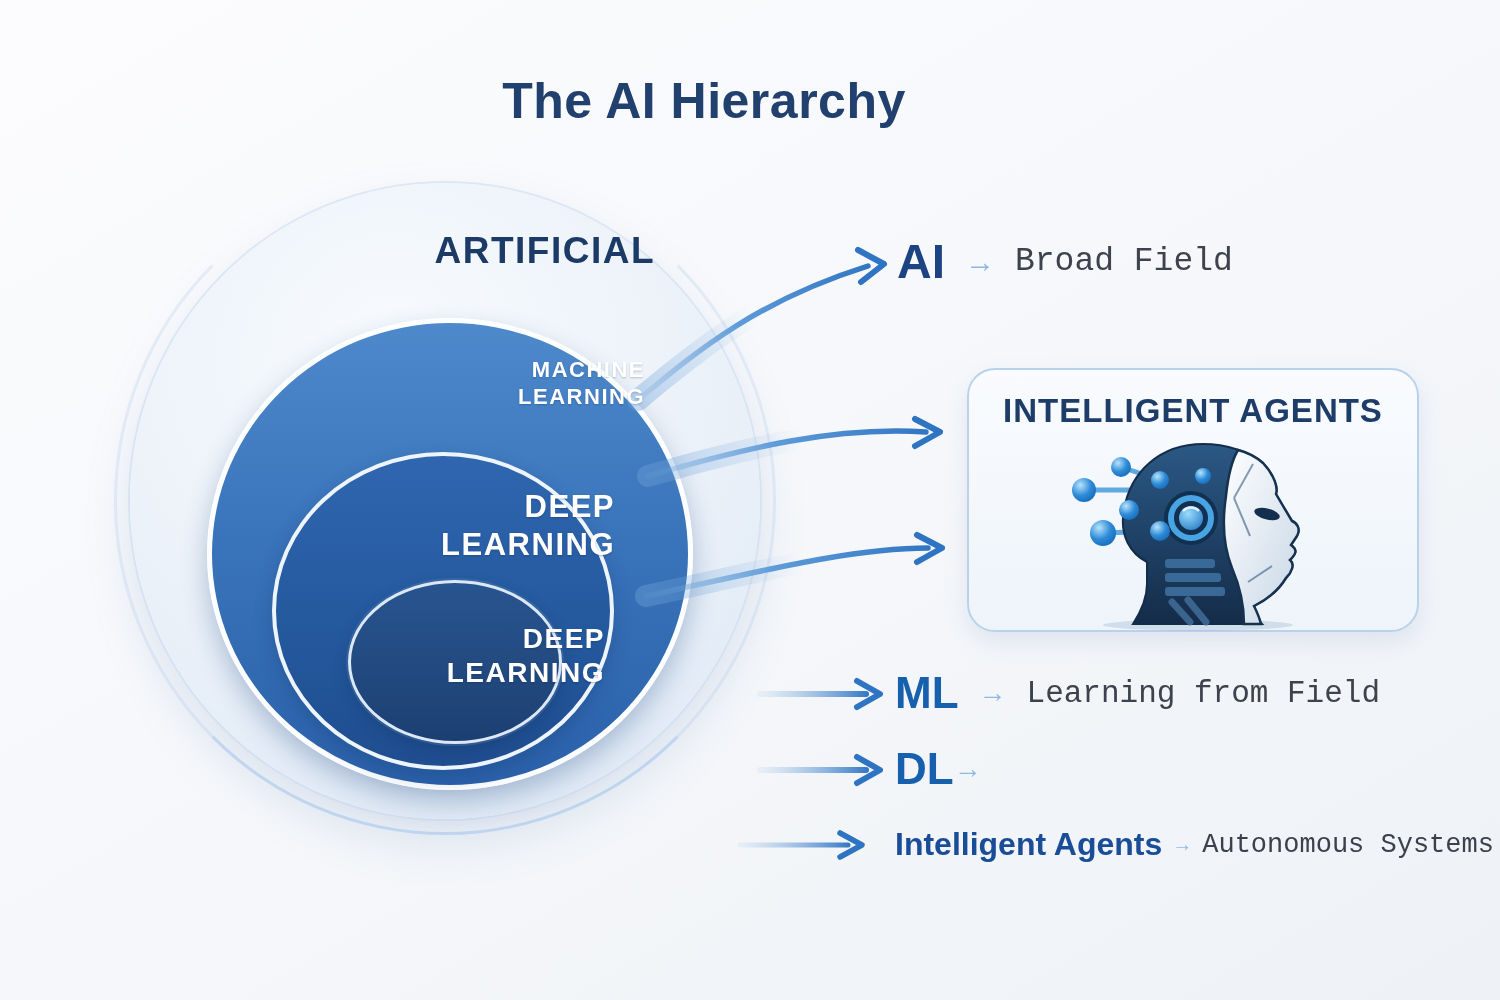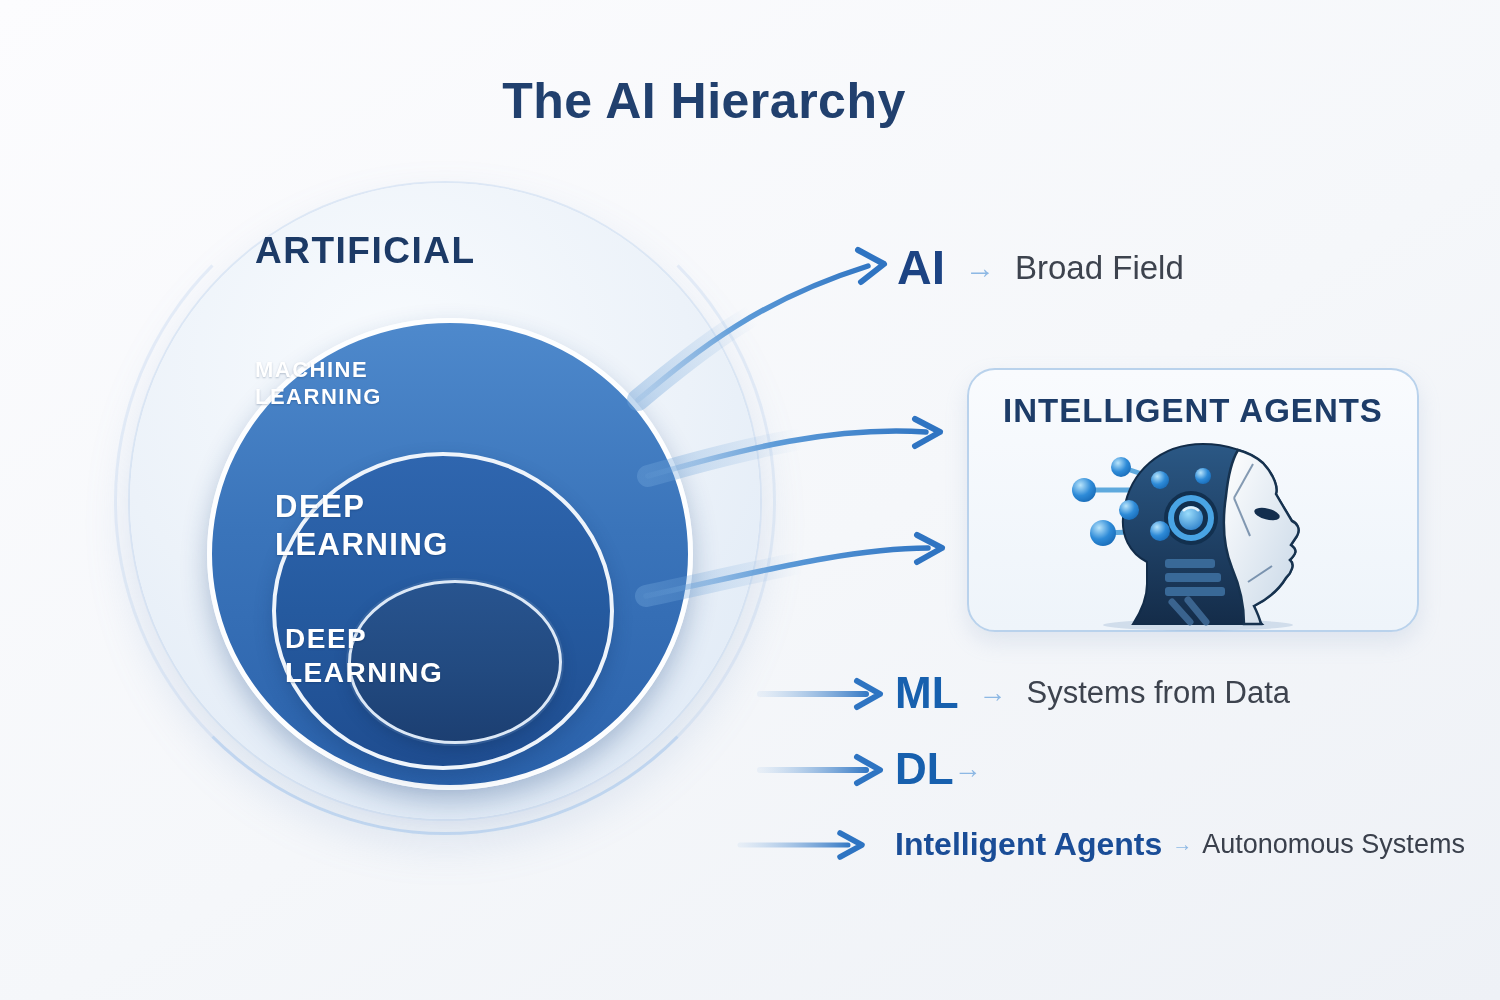--- a/index.html
+++ b/index.html
@@ -44,36 +44,36 @@
     border:4px solid #eef4fb;
     box-shadow:0 8px 18px rgba(20,55,110,0.30);
   }
   .circle-dl-inner {
     left:348px; top:580px; width:214px; height:164px;
     background:linear-gradient(180deg,#28548f 0%,#224a80 55%,#1c3f72 100%);
     border:3px solid #dce8f6;
     box-shadow:0 0 0 2px rgba(90,130,180,0.35), 0 6px 14px rgba(18,48,95,0.35);
   }
 
-  .ring-label { position:absolute; text-align:left; font-weight:bold; line-height:1.22; letter-spacing:1.5px; z-index:3; }
+  .ring-label { position:absolute; text-align:right; font-weight:bold; line-height:1.22; letter-spacing:1.5px; z-index:3; }
   .label-ai   { left:255px; top:228px; width:400px; font-size:37px; color:#1c3a66; }
   .label-ml   { left:255px; top:357px; width:390px; font-size:22px; color:#ffffff; text-shadow:0 1px 2px rgba(10,40,80,0.25); }
   .label-dl   { left:275px; top:488px; width:340px; font-size:31px; color:#ffffff; text-shadow:0 1px 2px rgba(10,40,80,0.3); }
   .label-dli  { left:285px; top:622px; width:320px; font-size:28px; color:#ffffff; text-shadow:0 1px 2px rgba(10,40,80,0.3); }
 
   
   svg.arrows { position:absolute; inset:0; z-index:2; pointer-events:none; }
 
   
   .callout { position:absolute; display:flex; align-items:center; z-index:4; white-space:nowrap; }
   .abbr    { font-weight:bold; }
   .mini-arrow { color:#8db8e4; font-weight:bold; }
-  .desc    { color:#3d434e; }
-
-  .row-ai   { left:897px; top:240px; gap:20px; }
+  .desc    { color:#3d434e;font-family:Liberation Mono, monospace; }
+
+  .row-ai   { left:897px; top:234px; gap:20px; }
   .row-ai .abbr { font-size:48px; color:#1c4383; }
   .row-ai .mini-arrow { font-size:30px; }
   .row-ai .desc { font-size:33px; }
 
   .row-ml   { left:895px; top:668px; gap:20px; }
   .row-dl   { left:895px; top:744px; }
   .row-ml .abbr, .row-dl .abbr { font-size:44px; color:#1760ae; }
   .row-ml .mini-arrow, .row-dl .mini-arrow { font-size:28px; }
   .row-ml .desc, .row-dl .desc { font-size:31px; }
 
@@ -268,21 +268,21 @@
         <circle cx="112" cy="48" r="9"></circle>
         <circle cx="155" cy="44" r="8"></circle>
         <circle cx="112" cy="99" r="10"></circle>
       </g>
     </svg>
   </div>
 
   <div class="callout row-ml">
     <span class="abbr">ML</span>
     <span class="mini-arrow">→</span>
-    <span class="desc">Systems from Data</span>
+    <span class="desc">Learning from Field</span>
   </div>
 
   <div class="callout row-dl">
     <span class="abbr">DL</span>
     <span class="mini-arrow">→</span>
   </div>
 
   <div class="callout row-agents">
     <span class="abbr">Intelligent Agents</span>
     <span class="mini-arrow">→</span>

